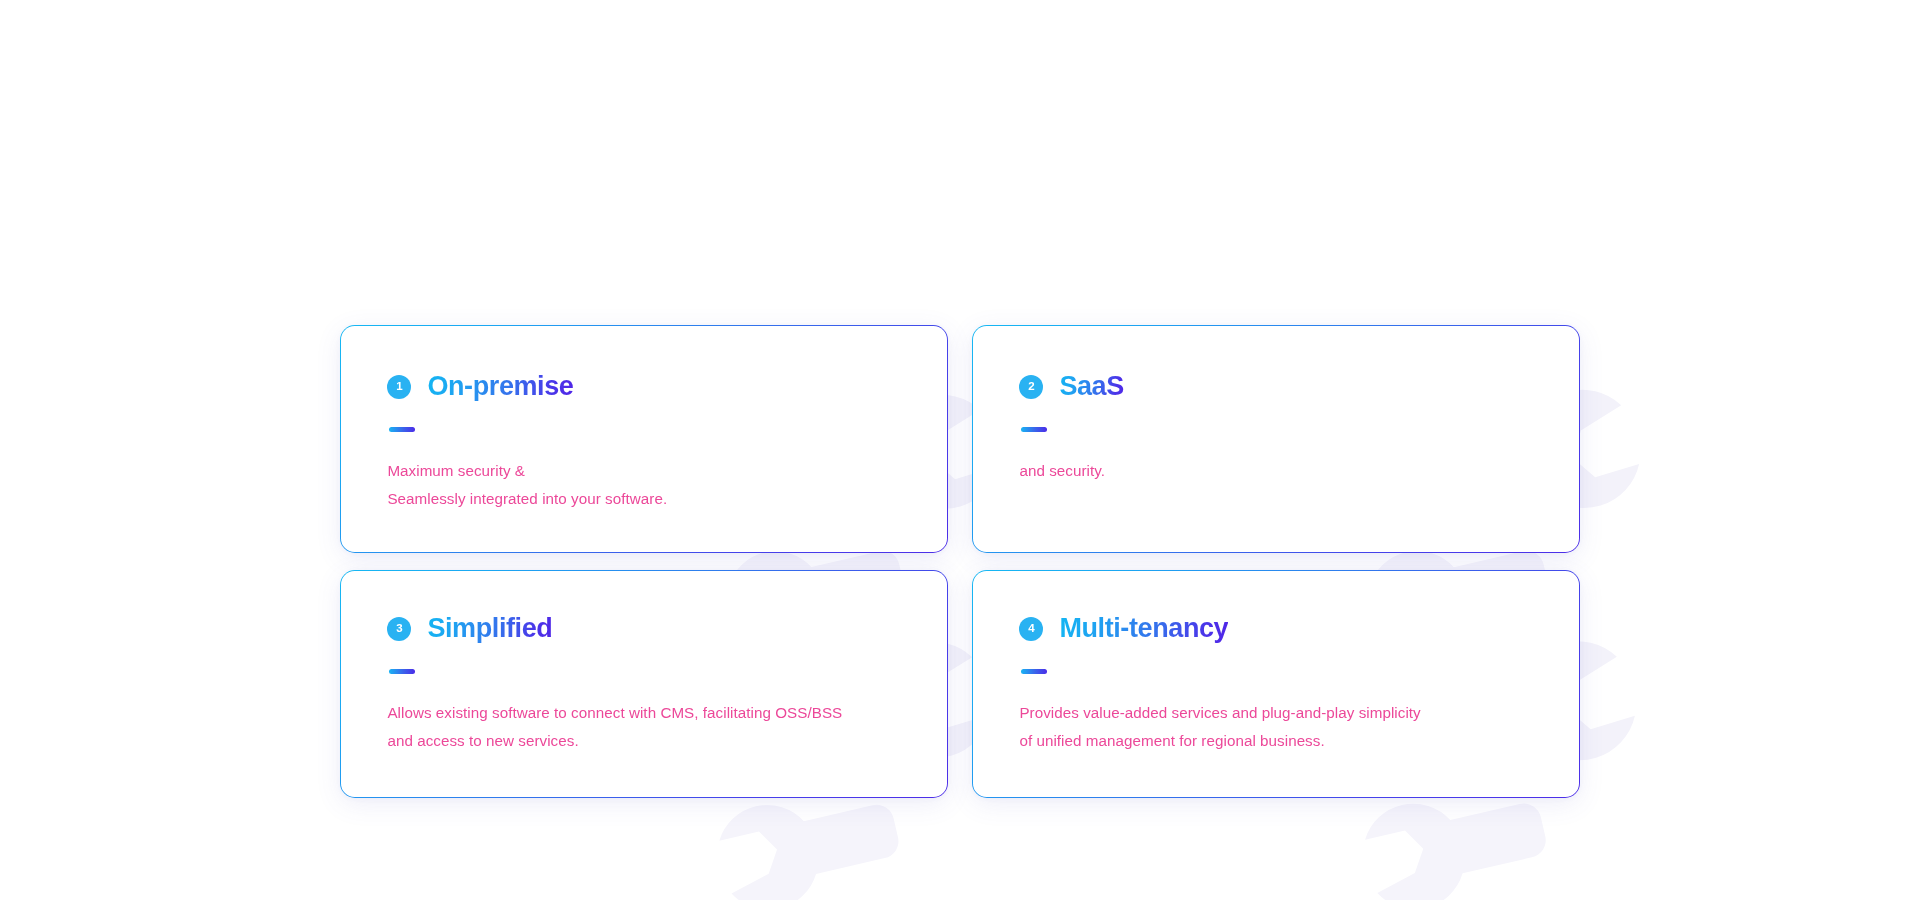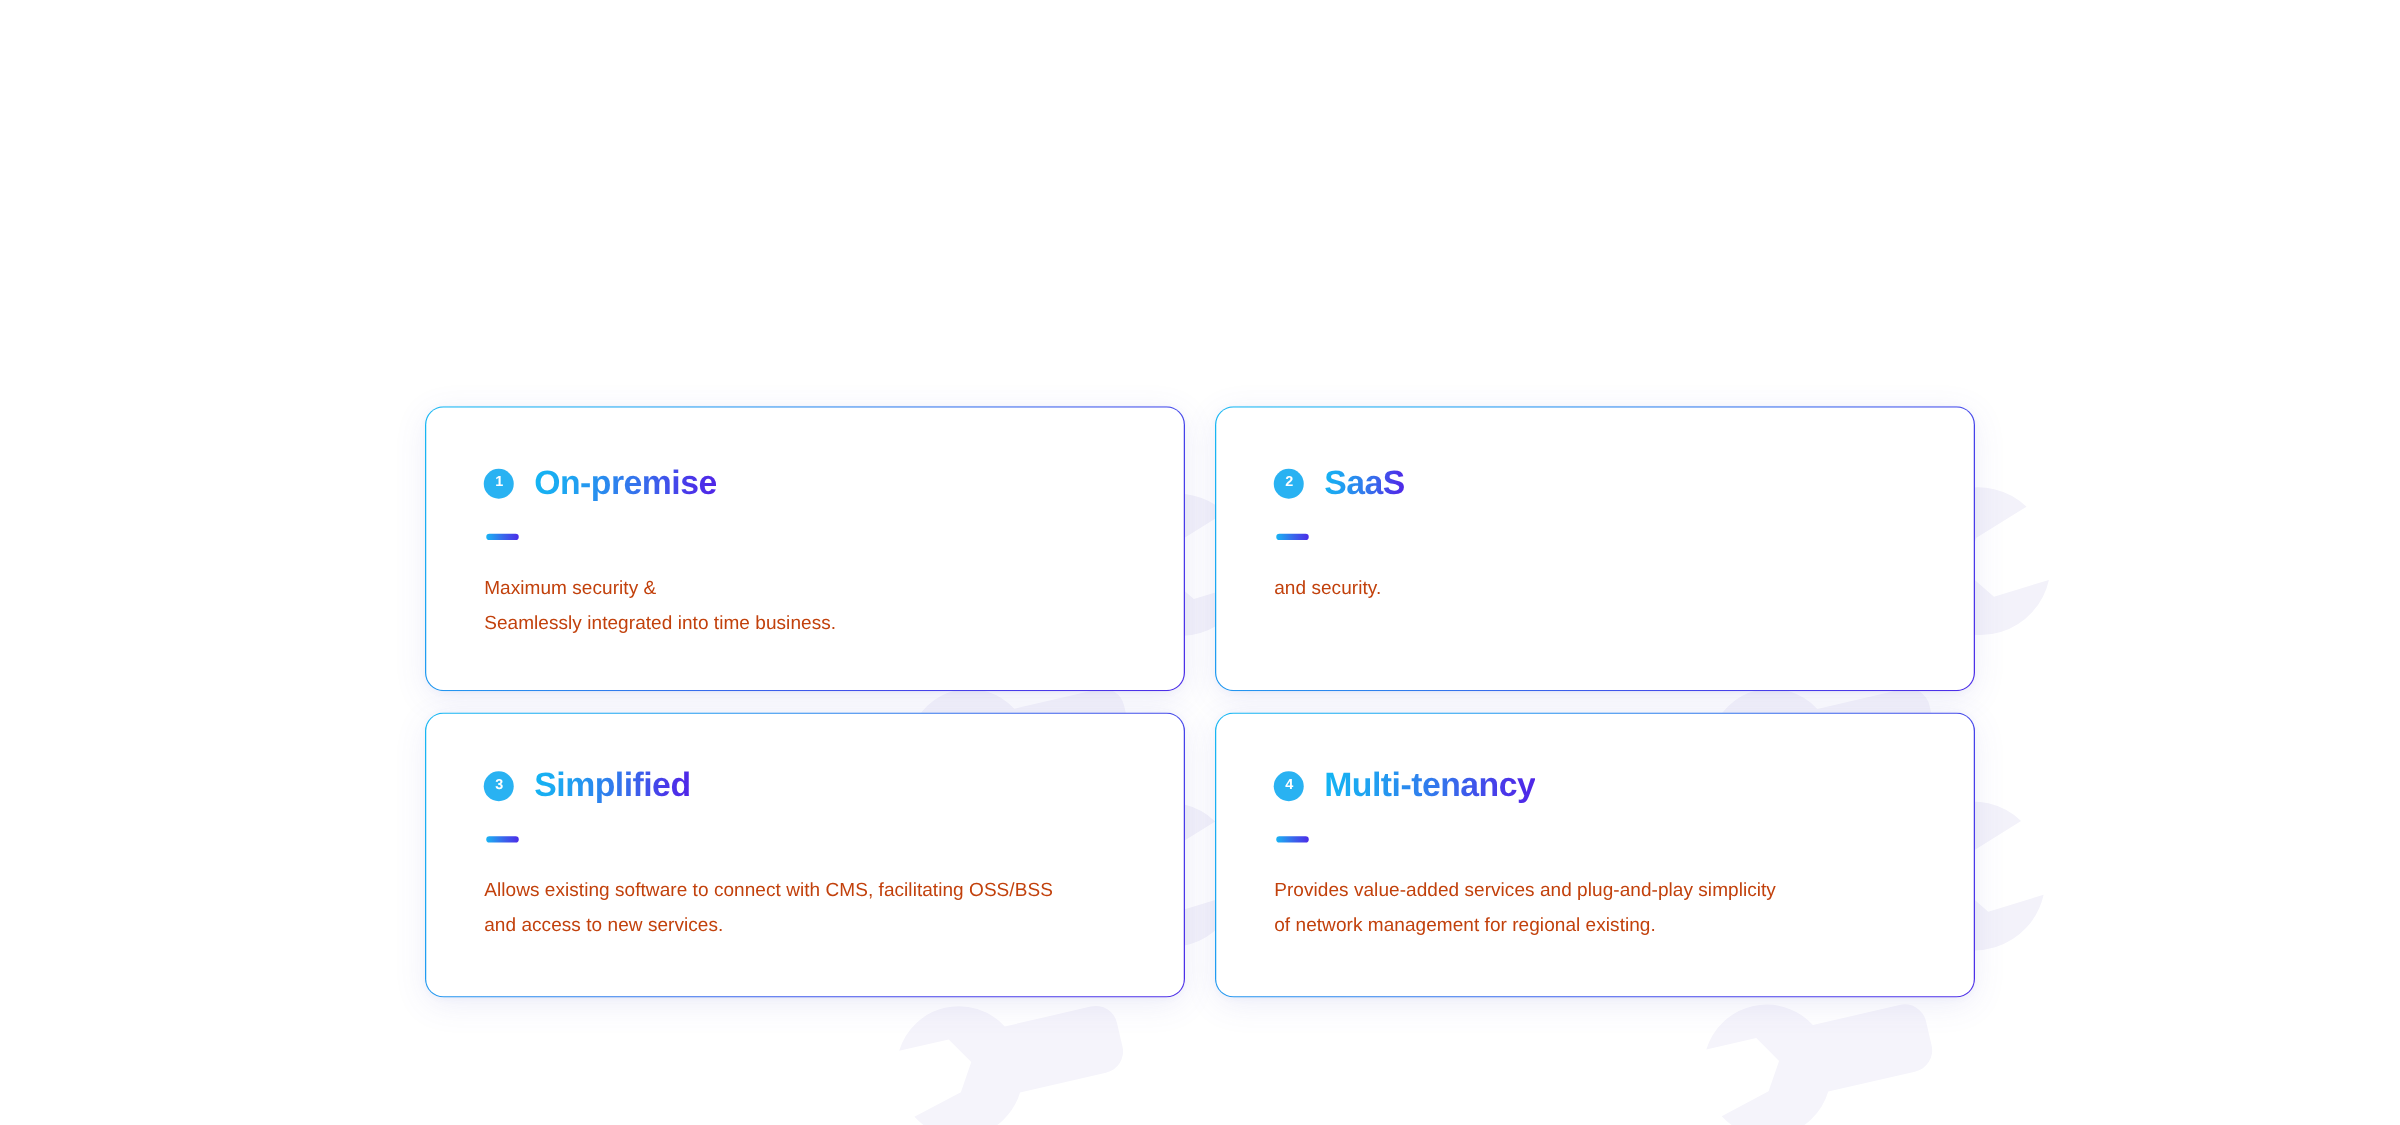--- a/index.html
+++ b/index.html
@@ -131,21 +131,21 @@
     border-radius: 3px;
     margin: 25px 0 0 2px;
     background-image: linear-gradient(90deg, #19b4f3 0%, #3a63eb 55%, #4b2ce8 100%);
   }
 
   
   .desc {
     margin-top: 25px;
     font-size: 15.2px;
     line-height: 28px;
-    color: #c2410c;
+    color: #ec4899;
     letter-spacing: 0.05px;
   }
   .desc .ln { display: block; white-space: nowrap; }
 </style>
 </head>
 <body>
 
 <div class="wm-layer">
   <div class="wm" style="left:772px; top:352px;">
     <svg width="260" height="250" viewBox="0 0 120 120">
@@ -211,21 +211,21 @@
     <div class="card v-top">
       <div class="card-inner">
         <div class="card-body">
           <div class="head">
             <div class="badge">1</div>
             <div class="title">On-premise</div>
           </div>
           <div class="dash"></div>
           <div class="desc">
             <span class="ln">Maximum security &amp;</span>
-            <span class="ln">Seamlessly integrated into time business.</span>
+            <span class="ln">Seamlessly integrated into your software.</span>
           </div>
         </div>
       </div>
     </div>
 
     <div class="card v-top">
       <div class="card-inner">
         <div class="card-body">
           <div class="head">
             <div class="badge">2</div>
@@ -258,20 +258,20 @@
     <div class="card v-bot">
       <div class="card-inner">
         <div class="card-body">
           <div class="head">
             <div class="badge">4</div>
             <div class="title">Multi-tenancy</div>
           </div>
           <div class="dash"></div>
           <div class="desc">
             <span class="ln">Provides value-added services and plug-and-play simplicity</span>
-            <span class="ln">of network management for regional existing.</span>
+            <span class="ln">of unified management for regional business.</span>
           </div>
         </div>
       </div>
     </div>
 
   </div>
 </div>
 
 </body></html>

